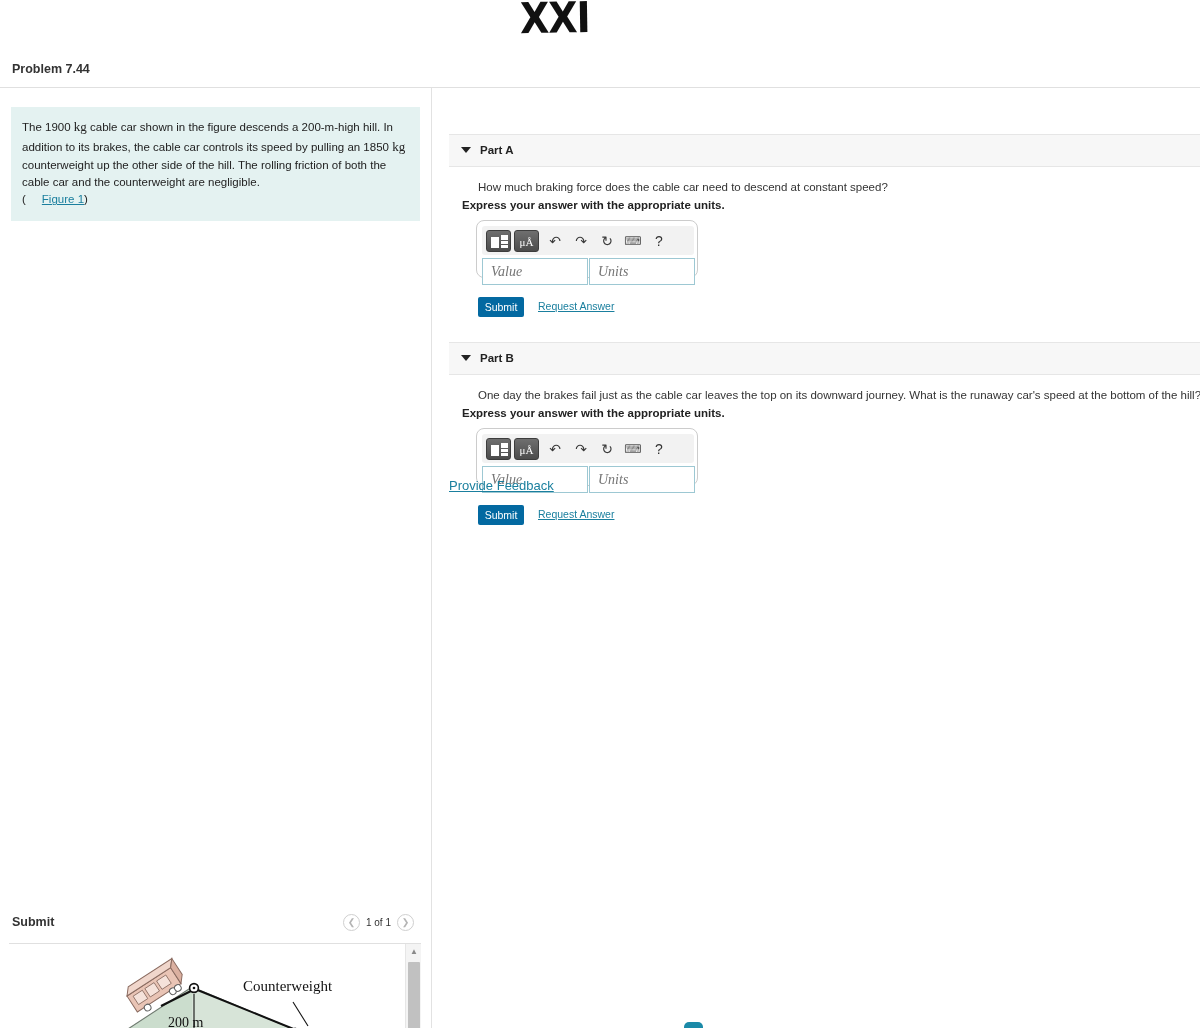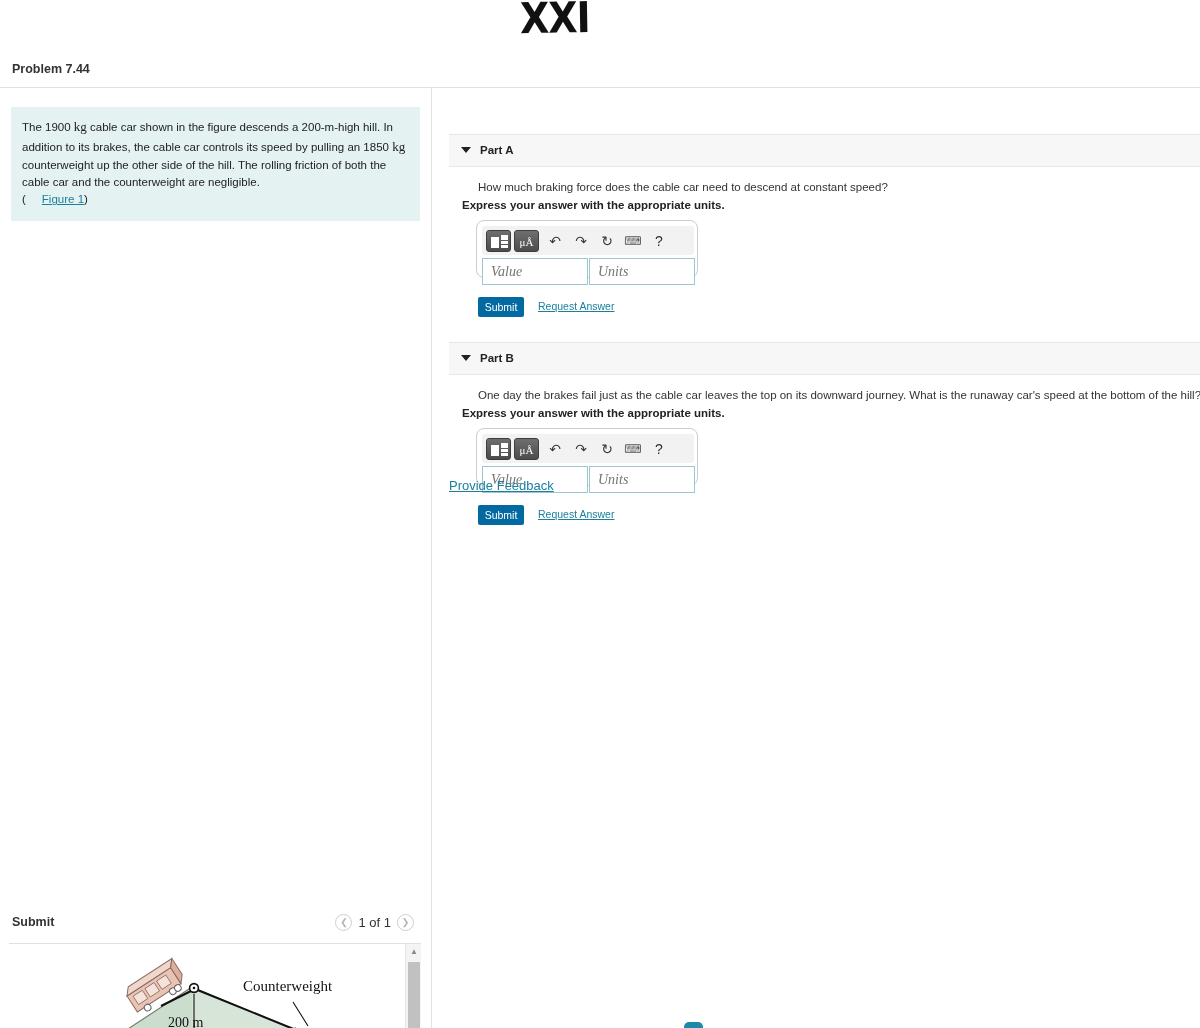--- a/index.html
+++ b/index.html
@@ -104,21 +104,21 @@
     border-radius: 50%;
     border: 1px solid #cfcfcf;
     background: #ffffff;
     color: #b4b4b4;
     font-size: 9px;
     line-height: 15px;
     text-align: center;
     cursor: pointer;
   }
   .fig-counter {
-    font-size: 13px;
+    font-size: 10px;
     color: #333333;
   }
   .figure-rule {
     position: absolute;
     left: 9px; top: 855px;
     width: 412px; height: 1px;
     background: #e0e0e0;
   }
   .figure-viewport {
     position: absolute;

